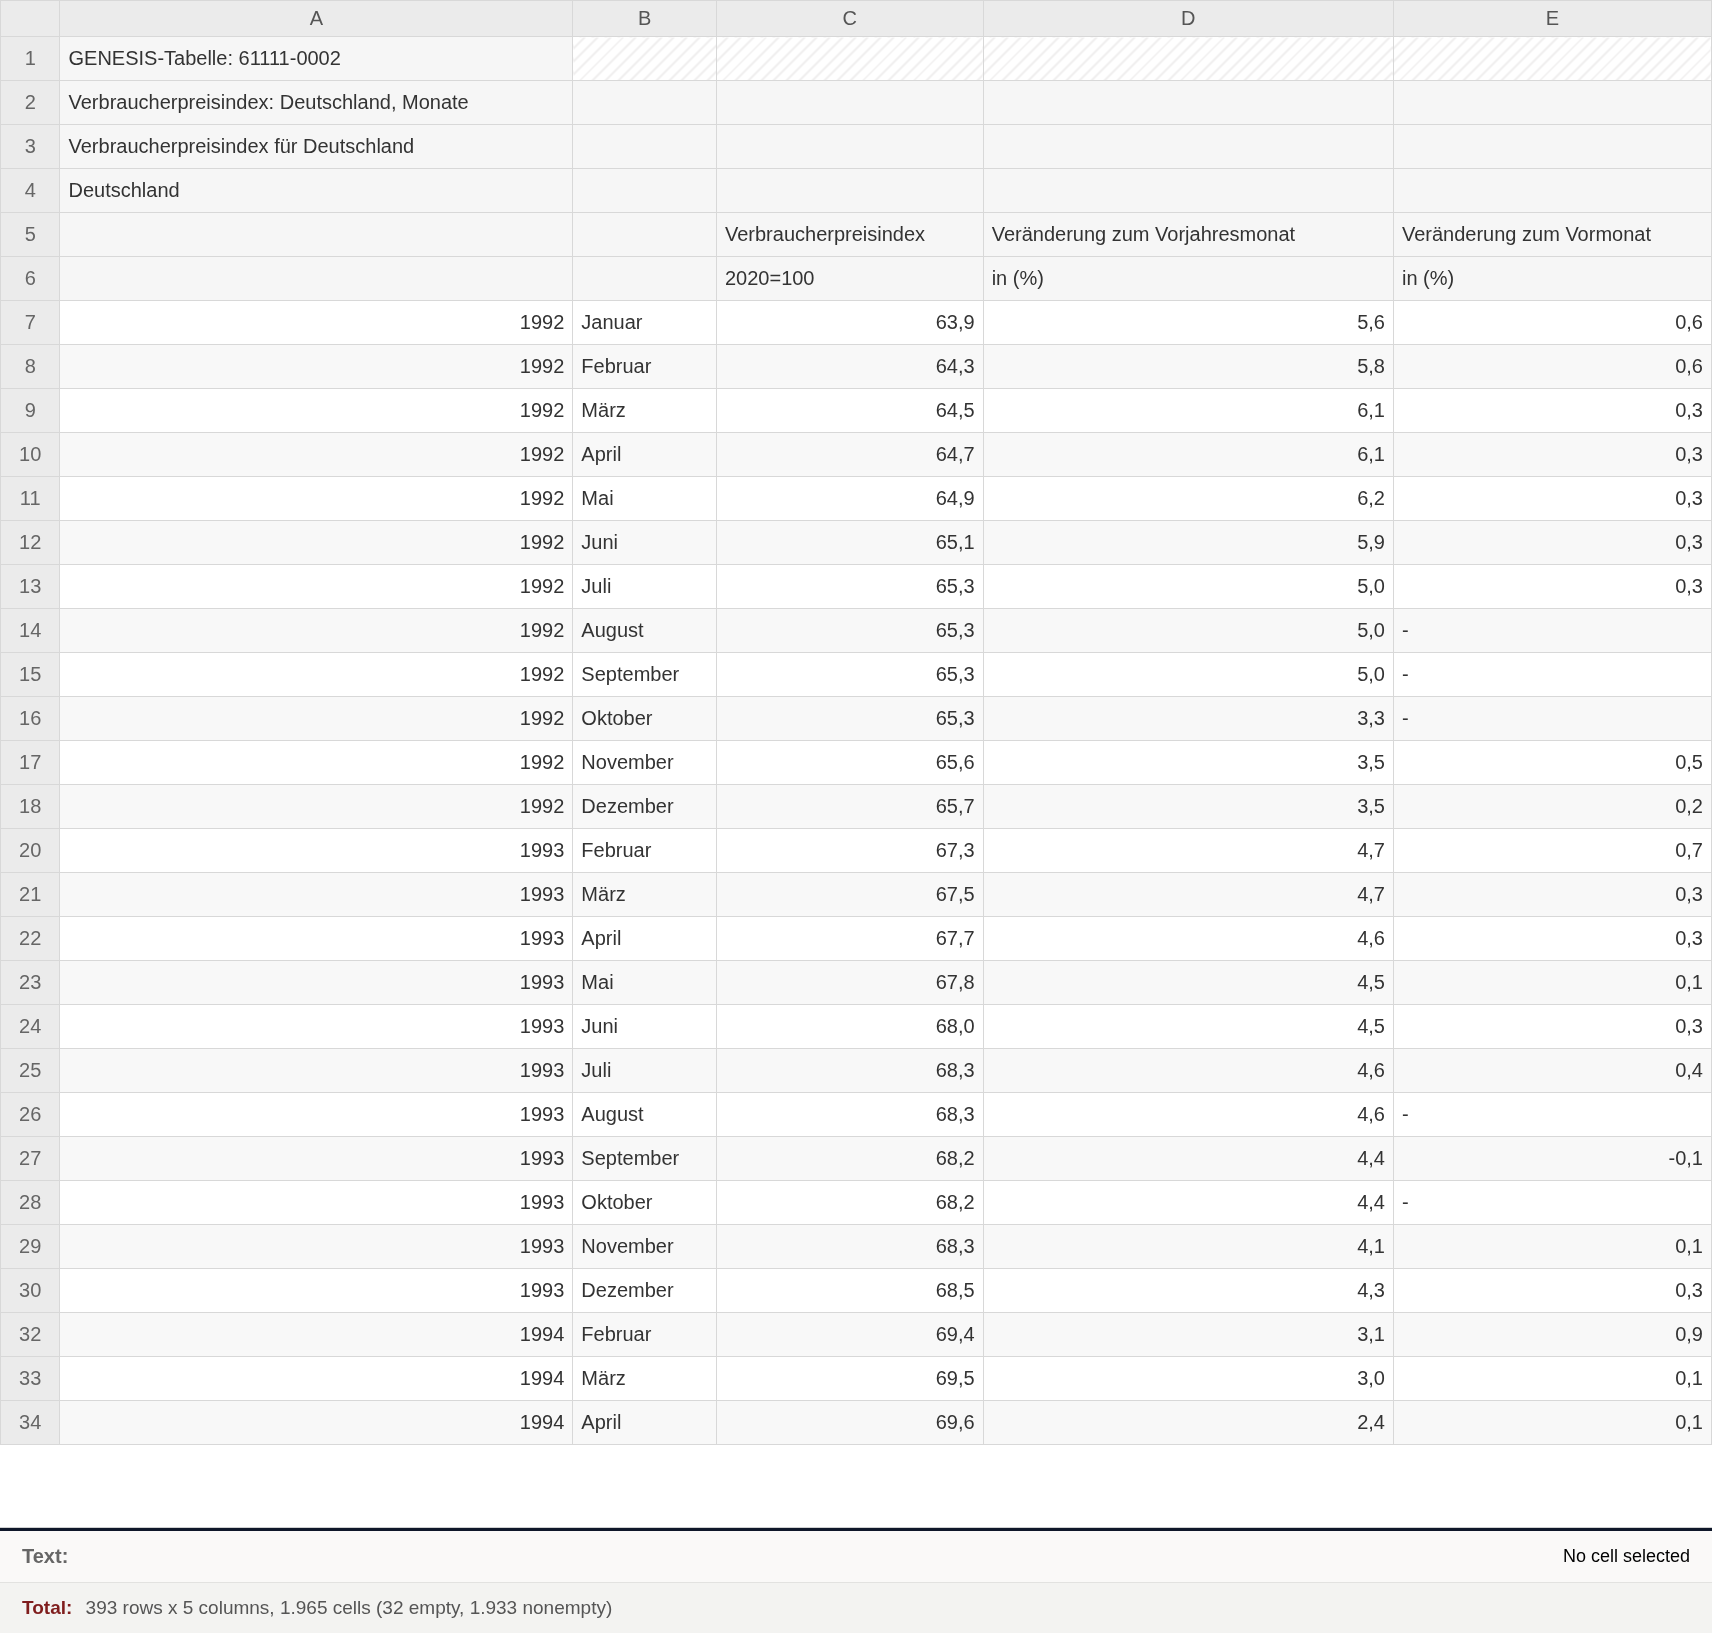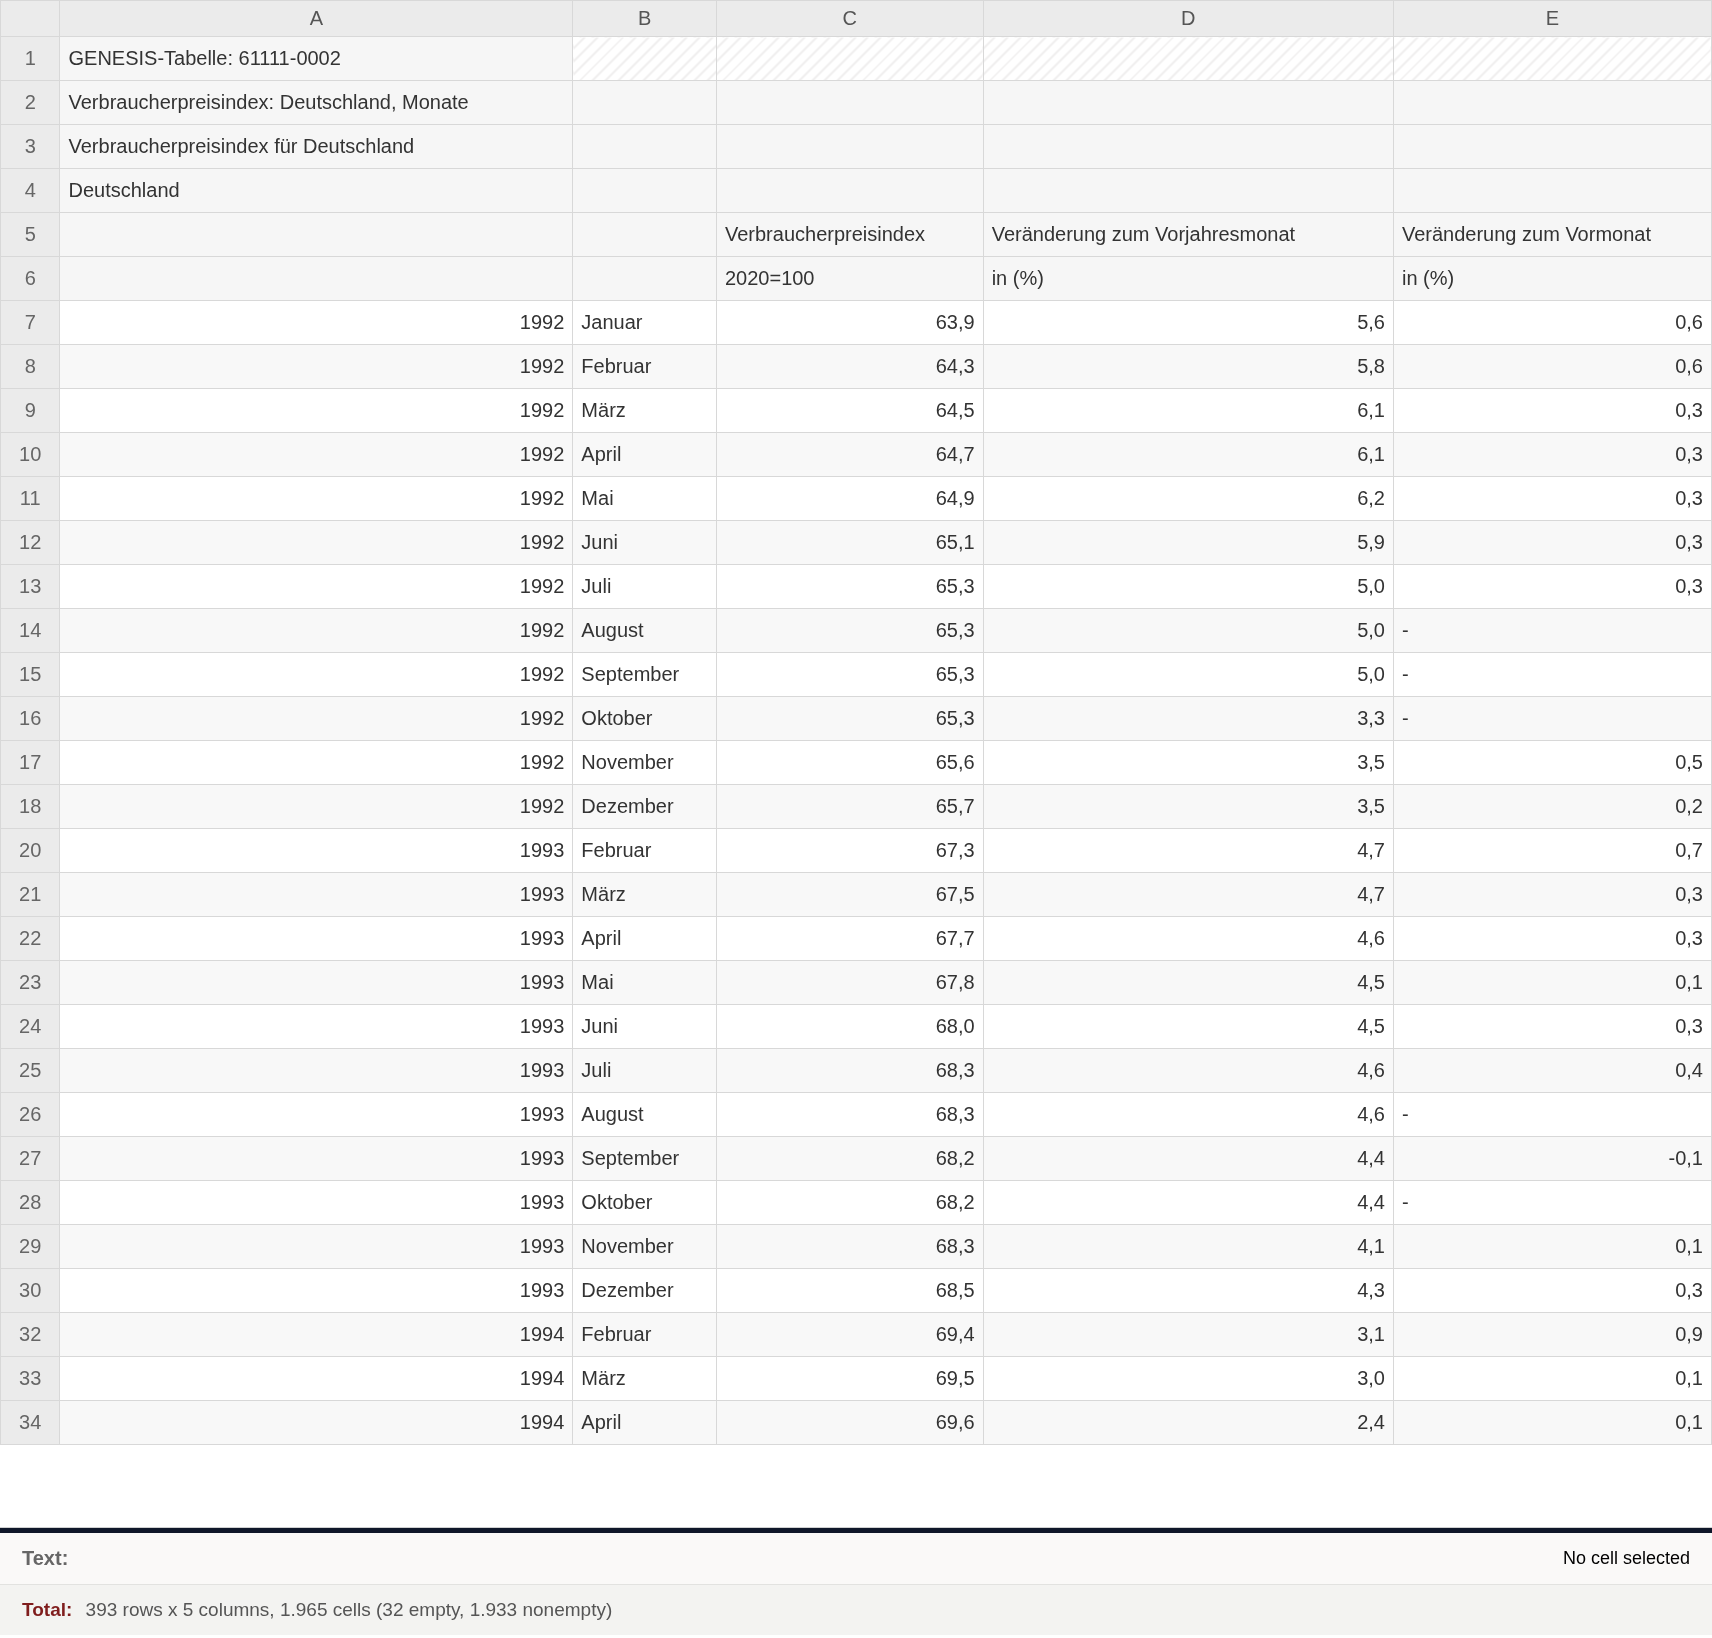--- a/index.html
+++ b/index.html
@@ -74,21 +74,21 @@
         135deg,
         #ffffff 0px,
         #ffffff 7px,
         #f0efef 7px,
         #f0efef 9px
       ) !important;
     }
 
     .bottom-panel {
       background: #f3f3f1;
-      border-top: 5px solid #0f172a;
+      border-top: 3px solid #0f172a;
       padding: 0;
     }
     .text-bar {
       display: flex;
       align-items: center;
       padding: 14px 22px;
       border-bottom: 1px solid #e2e2e0;
       background: #faf9f8;
     }
     .text-bar .lbl {

